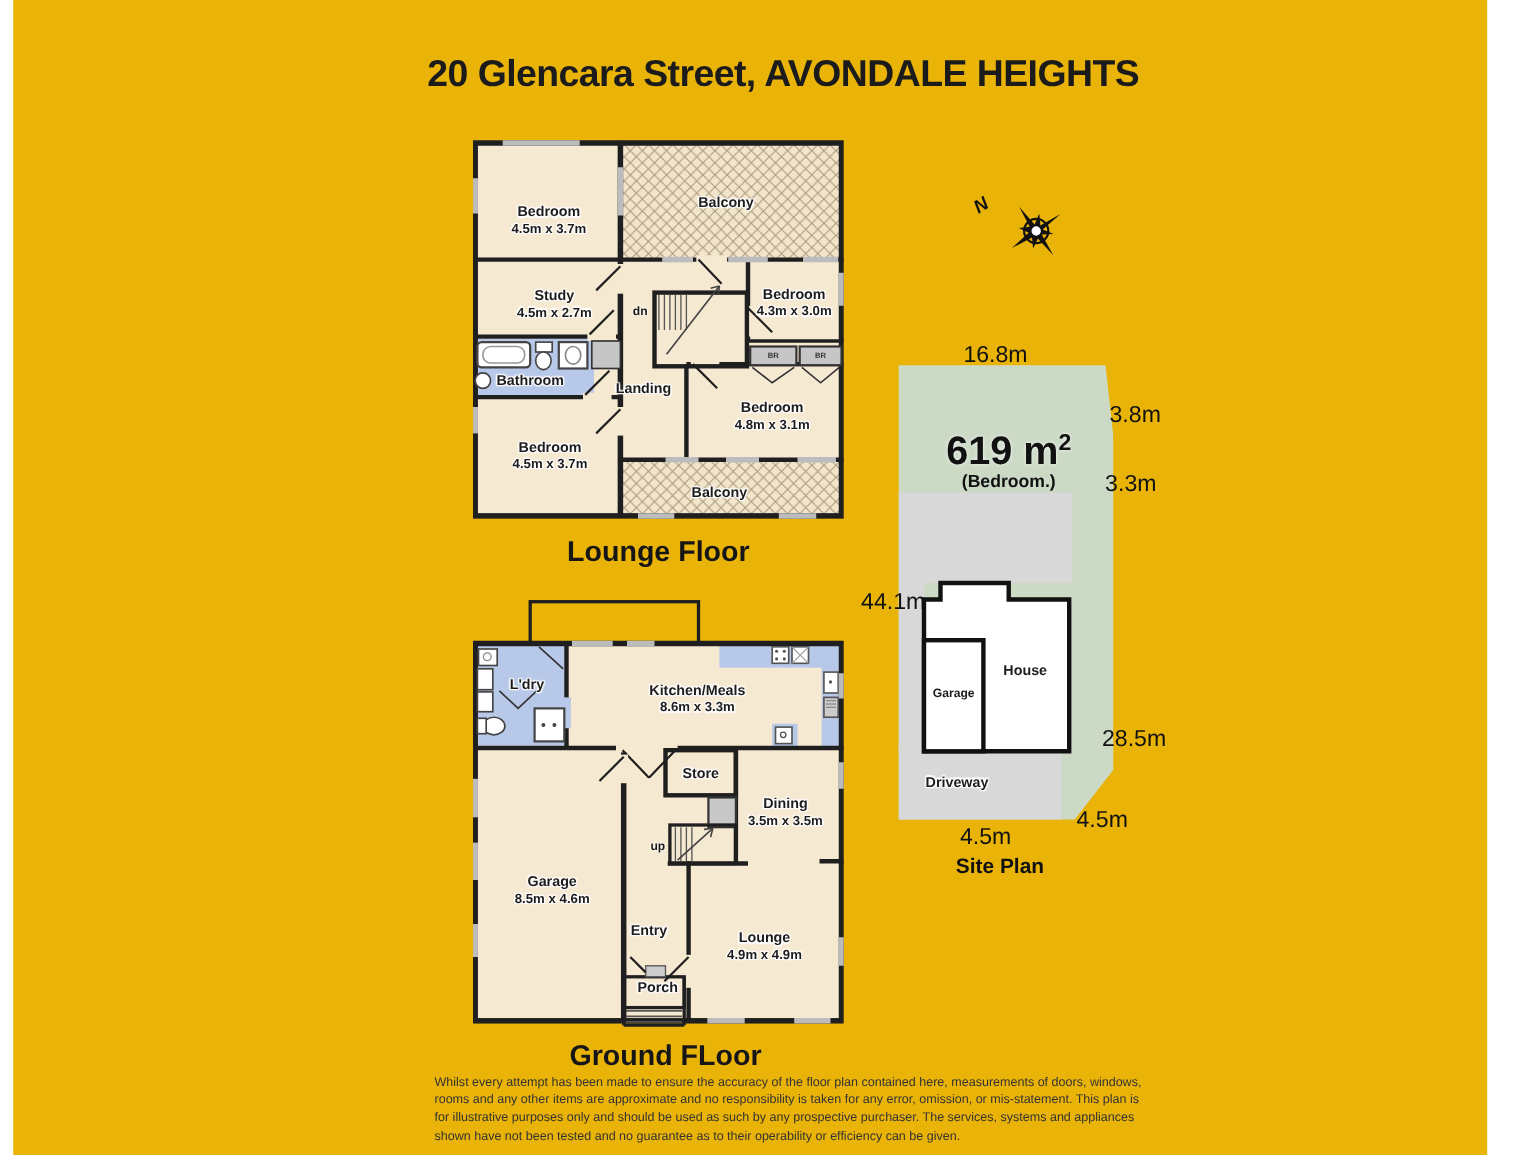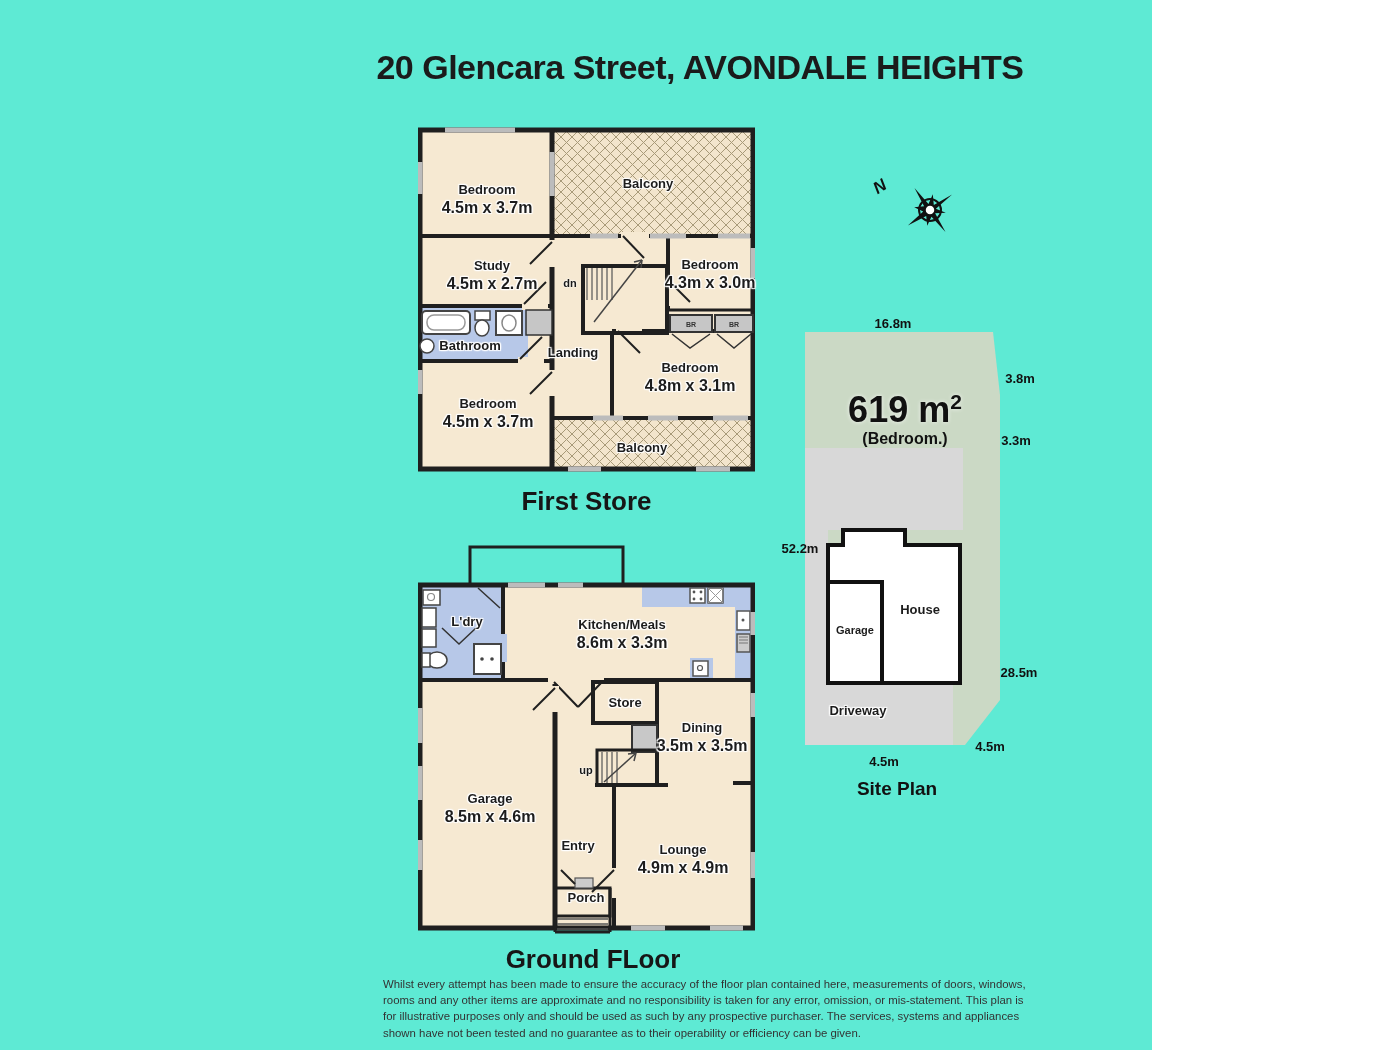--- a/index.html
+++ b/index.html
@@ -3,36 +3,36 @@
 <meta charset="utf-8">
 <style>
   :root{
     --wall:#1f1f1f; --room-fill:#f6e9d2; --wet-fill:#b7c8e8; --window-mark:#bcbcbc;
     --store-grey:#b2b2b2; --site-green:#cbd9c5; --site-grey:#d8d8d8; --text:#1a1a1a;
   }
   *{margin:0;padding:0;box-sizing:border-box;}
   html,body{width:1400px;height:1050px;background:#ffffff;overflow:hidden;
     font-family:"Liberation Sans","DejaVu Sans",sans-serif;color:var(--text);}
   .abs{position:absolute;}
-  .page{position:relative;width:1152px;height:1050px;background:#5eead4;}
+  .page{position:relative;width:1340px;height:1050px;background:#eab308;margin-left:12px;}
   .title{left:0;top:48px;width:1400px;text-align:center;font-size:34px;font-weight:700;
     letter-spacing:-0.5px;color:#1b1b1b;}
   .plan{position:absolute;padding-left:16px;}
   .plan svg{position:absolute;left:0;top:0;}
   .room-label{position:absolute;transform:translate(-50%,-50%);text-align:center;
     font-weight:700;line-height:1.22;white-space:nowrap;color:#1c1c1c;
     text-shadow:-1px -1px 1px #fff,1px -1px 1px #fff,-1px 1px 1px #fff,1px 1px 1px #fff,0 0 3px #fff;}
   .room-label .rn{display:block;font-size:13px;}
-  .room-label .rd{display:block;font-size:16px;}
+  .room-label .rd{display:block;font-size:12px;}
   .room-label .rd:empty{display:none;}
   .tiny-label{position:absolute;transform:translate(-50%,-50%);font-size:11px;font-weight:700;
     white-space:nowrap;text-shadow:0 0 2px #fff,0 0 2px #fff;}
   .br-label{position:absolute;transform:translate(-50%,-50%);font-size:7px;font-weight:700;color:#333;}
   .caption{position:absolute;text-align:center;font-size:26px;font-weight:700;color:#161616;}
-  .dim-label{position:absolute;transform:translate(-50%,-50%);font-size:13px;font-weight:700;
+  .dim-label{position:absolute;transform:translate(-50%,-50%);font-size:21px;font-weight:400;
     white-space:nowrap;color:#111;}
   .area-big{position:absolute;transform:translate(-50%,-50%);font-size:36px;font-weight:700;color:#111;
     white-space:nowrap;text-shadow:0 0 4px rgba(255,255,255,.8);}
   .area-big sup{font-size:21px;}
   .area-approx{position:absolute;transform:translate(-50%,-50%);font-size:16px;font-weight:700;color:#111;}
   .site-caption{position:absolute;transform:translate(-50%,-50%);font-size:19px;font-weight:700;color:#111;white-space:nowrap;}
   .disclaimer{position:absolute;left:383px;top:976px;width:644px;font-size:11.4px;line-height:1.42;
     color:#333;}
   .compass-n{position:absolute;left:4px;top:12px;font-size:17px;font-weight:700;font-style:italic;
     transform:rotate(-32deg);color:#111;}
@@ -170,21 +170,21 @@
       <span class="rn">Bedroom</span>
       <span class="rd">4.5m x 3.7m</span>
       </div>
     <div class="room-label" style="left:224px;top:322px">
       <span class="rn">Balcony</span>
       </div>
     <div class="tiny-label" style="left:152px;top:157px">dn</div>
     <div class="br-label" style="left:273px;top:198px">BR</div>
     <div class="br-label" style="left:316px;top:198px">BR</div>
   </div>
-  <div class="caption" style="left:418px;top:486px;width:337px;">First Store</div>
+  <div class="caption" style="left:418px;top:486px;width:337px;">Lounge Floor</div>
 
   
   <div class="plan" style="left:418px;top:540px;width:337px;height:394px;">
     <svg width="337" height="394" viewBox="0 0 337 394">
 
       <rect x="52" y="7" width="153" height="38" fill="url(#hatch)" class="wall" stroke-width="3"></rect>
 
       <rect x="2" y="45" width="333" height="343" class="room"></rect>
       <rect x="2" y="45" width="83" height="93" class="wet"></rect>
       <rect x="224" y="45" width="111" height="22" class="wet"></rect>
@@ -326,21 +326,21 @@
       <rect x="25" y="365" width="148" height="65" fill="var(--site-grey)"></rect>
       <path d="M48,230 H63 V215 H125 V230 H180 V368 H48 Z" fill="#ffffff" stroke="#111" stroke-width="4"></path>
       <rect x="48" y="267" width="54" height="101" fill="#ffffff" stroke="#111" stroke-width="4"></rect>
     </svg>
     <div class="dim-label" style="left:113px;top:8px">16.8m</div>
     <div class="area-big" style="left:125px;top:95px">
       <span>619 m</span><sup>2</sup></div>
     <div class="area-approx" style="left:125px;top:124px">(Bedroom.)</div>
     <div class="dim-label" style="left:240px;top:63px">3.8m</div>
     <div class="dim-label" style="left:236px;top:125px">3.3m</div>
-    <div class="dim-label" style="left:20px;top:233px">52.2m</div>
+    <div class="dim-label" style="left:20px;top:233px">44.1m</div>
     <div class="dim-label" style="left:239px;top:357px">28.5m</div>
     <div class="room-label" style="left:140px;top:295px">
       <span class="rn">House</span>
       </div>
     <div class="room-label" style="left:75px;top:316px">
       <span class="rn" style="font-size:11px">Garage</span>
       </div>
     <div class="room-label" style="left:78px;top:396px">
       <span class="rn">Driveway</span>
       </div>

